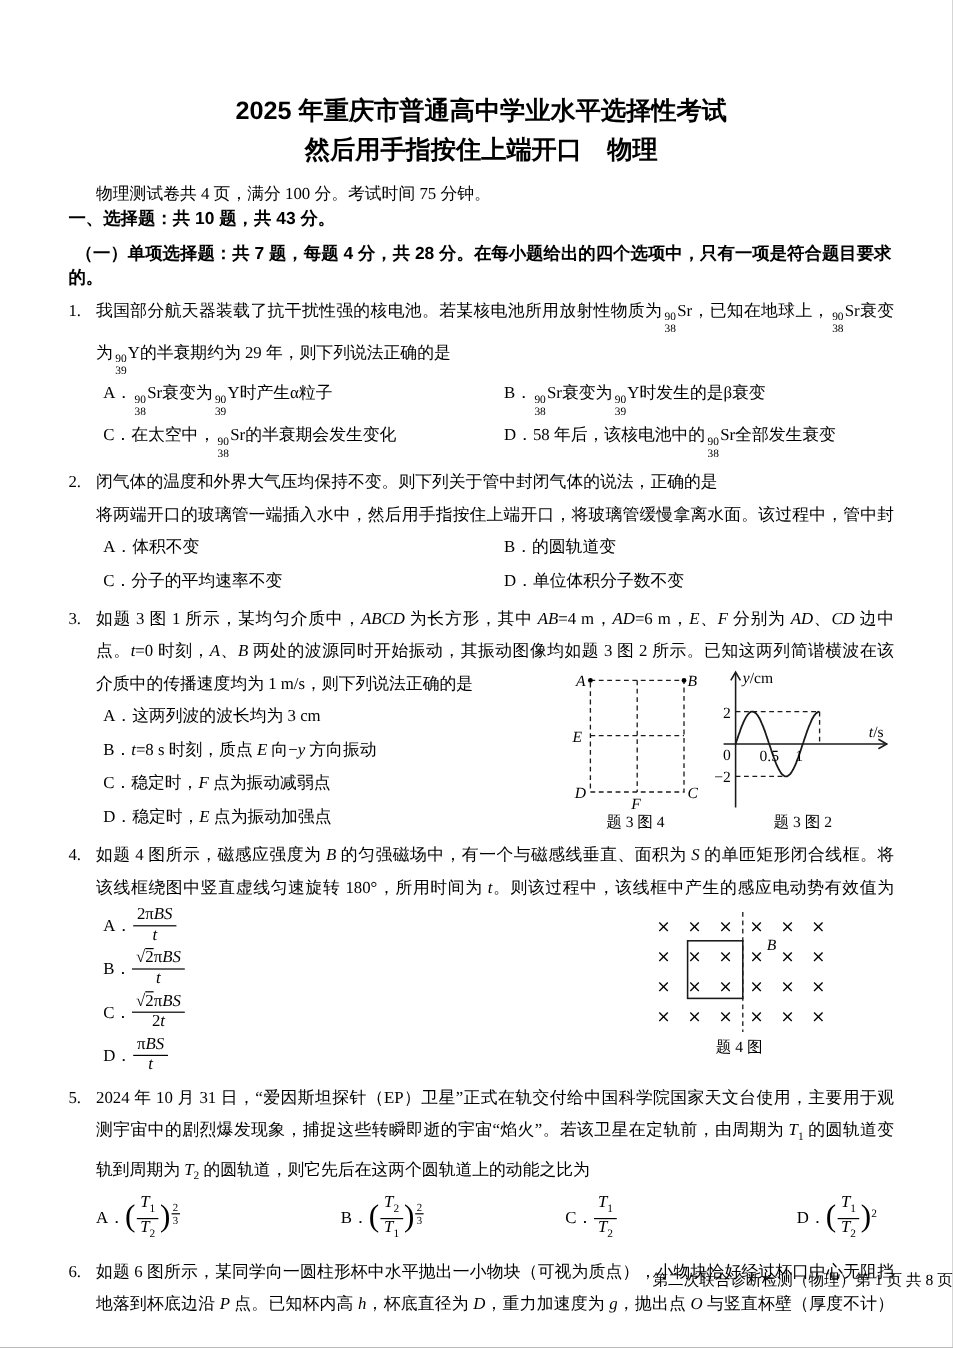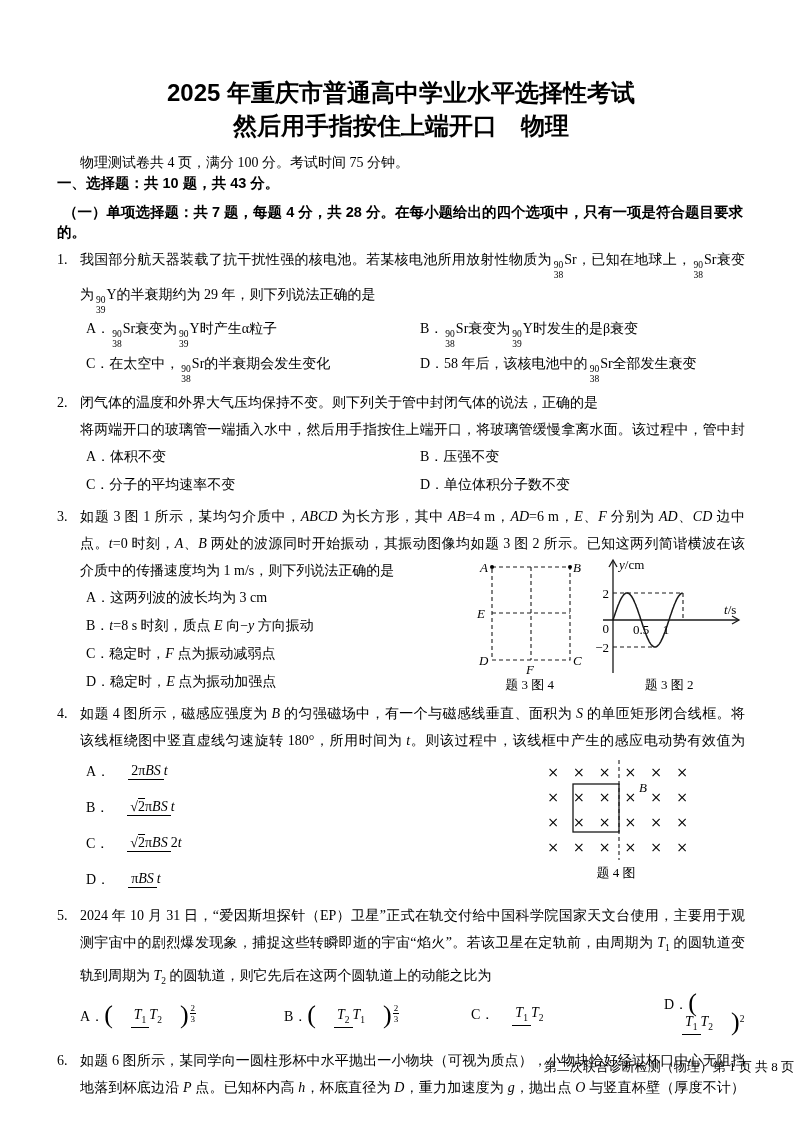--- a/index.html
+++ b/index.html
@@ -1,41 +1,41 @@
 <!DOCTYPE html>
 <html><head>
 <meta charset="utf-8">
 <style>
   html,body{margin:0;padding:0;background:#888;}
   .page{position:relative;width:794px;height:1123px;background:#fff;color:#000;
         font-family:"Liberation Serif","DejaVu Serif",serif;font-size:14px;overflow:hidden;margin:0 auto;}
   .content{padding:80px 49px 0 57px;}
   .t1,.t2{text-align:center;font-family:"Liberation Sans","DejaVu Sans",sans-serif;
-          font-weight:700;font-size:24px;line-height:26px;}
+          font-weight:700;font-size:21px;line-height:26px;}
   .t2{margin-top:7px;}
   .info{margin-top:14px;line-height:20px;text-indent:23px;}
   .sec{font-family:"Liberation Sans","DejaVu Sans",sans-serif;font-weight:700;font-size:14.5px;line-height:20px;}
   .sub{margin-top:9px;font-family:"Liberation Sans","DejaVu Sans",sans-serif;font-weight:700;font-size:14.5px;line-height:20px;text-indent:6px;}
   .q{position:relative;display:flex;margin-top:4px;}
   .qn{width:23px;flex:none;line-height:27px;}
   .qb{flex:1;min-width:0;}
   .ln{line-height:27px;}
   .ln.jf{text-align:justify;text-align-last:justify;}
   .opt{line-height:28px;padding-left:6px;}
   .optgrid{display:grid;grid-template-columns:334px 1fr;padding-left:6px;}
   .optgrid .opt{padding-left:0;}
   .fopt{height:36px;display:flex;align-items:center;padding-left:6px;}
   .q5row{display:grid;grid-template-columns:204px 187px 193px 1fr;height:42px;align-items:center;}
   .footer{position:absolute;top:1058px;left:0;width:100%;text-align:right;font-size:13px;}
   
   i{font-style:italic;}
   sub,sup{font-size:9.5px;}
   .iso{display:inline-flex;flex-direction:column;align-items:flex-start;font-size:9.5px;
        line-height:1.05;vertical-align:-0.4em;margin:0 1px 0 2px;}
-  .frac{display:inline-flex;flex-direction:row;vertical-align:middle;text-align:center;margin:0 18px;}
+  .frac{display:inline-flex;flex-direction:column;vertical-align:middle;text-align:center;margin:0 1px;}
   .frac .fn{border-bottom:1px solid #000;padding:0 3px;line-height:16px;}
   .frac .fd{line-height:16px;}
   .efrac{display:inline-flex;flex-direction:column;text-align:center;font-size:9px;
          line-height:1.15;vertical-align:10px;margin-left:1px;}
   .efrac .fn{border-bottom:1px solid #000;padding:0 1px;}
   .bigp{font-size:26px;line-height:0;vertical-align:-2px;font-weight:400;}
   .rad{text-decoration:overline;}
   
   .figs3{position:absolute;right:0;top:52px;display:flex;gap:6px;align-items:flex-start;}
   .figbox{text-align:center;}
@@ -101,21 +101,21 @@
       </div>
     </div>
 
     <div class="q">
       <div class="qn">2.</div>
       <div class="qb">
         <div class="ln">闭气体的温度和外界大气压均保持不变。则下列关于管中封闭气体的说法，正确的是</div>
         <div class="ln jf">将两端开口的玻璃管一端插入水中，然后用手指按住上端开口，将玻璃管缓慢拿离水面。该过程中，管中封</div>
         <div class="optgrid">
           <div class="opt">A．体积不变</div>
-          <div class="opt">B．压强不变</div>
+          <div class="opt">B．的圆轨道变</div>
           <div class="opt">C．分子的平均速率不变</div>
           <div class="opt">D．单位体积分子数不变</div>
         </div>
       </div>
     </div>
 
     <div class="q">
       <div class="qn">3.</div>
       <div class="qb">
         <div class="ln jf">如题 3 图 1 所示，某均匀介质中，<i>ABCD</i> 为长方形，其中 <i>AB</i>=4 m，<i>AD</i>=6 m，<i>E</i>、<i>F</i> 分别为 <i>AD</i>、<i>CD</i> 边中</div>

